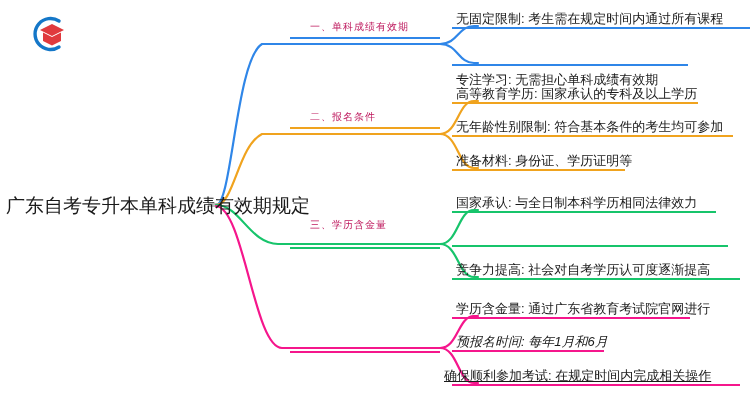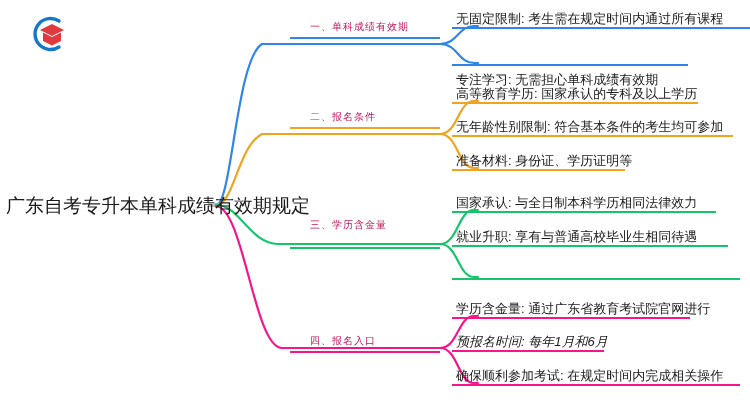--- a/index.html
+++ b/index.html
@@ -147,29 +147,28 @@
     <line x1="452" y1="318" x2="690" y2="318" stroke="#f5168c" stroke-width="2"></line>
     <line x1="452" y1="351" x2="604" y2="351" stroke="#f5168c" stroke-width="2"></line>
     <line x1="452" y1="385" x2="740" y2="385" stroke="#f5168c" stroke-width="2"></line>
   </svg>
 
   <div class="root-topic">广东自考专升本单科成绩有效期规定</div>
 
   <div class="branch-label" style="left:310px; top:20px;">一、单科成绩有效期</div>
   <div class="branch-label" style="left:310px; top:110px;">二、报名条件</div>
   <div class="branch-label" style="left:310px; top:218px;">三、学历含金量</div>
-  <div class="branch-label" style="left:310px; top:334px;">四、报名入口</div>
 
   <div class="leaf-label" style="left:456px; top:10px;">无固定限制: 考生需在规定时间内通过所有课程</div>
   <div class="leaf-label" style="left:456px; top:47px;margin-top:24px;">专注学习: 无需担心单科成绩有效期</div>
 
   <div class="leaf-label" style="left:456px; top:85px;">高等教育学历: 国家承认的专科及以上学历</div>
   <div class="leaf-label" style="left:456px; top:118px;">无年龄性别限制: 符合基本条件的考生均可参加</div>
   <div class="leaf-label" style="left:456px; top:194px;">国家承认: 与全日制本科学历相同法律效力</div>
 
   <div class="leaf-label" style="left:456px; top:152px;">准备材料: 身份证、学历证明等</div>
-  <div class="leaf-label" style="left:456px; top:228px;">就业升职: 享有与普通高校毕业生相同待遇</div>
+  <div class="leaf-label" style="left:456px; top:261px;">竞争力提高: 社会对自考学历认可度逐渐提高</div>
 
   <div class="leaf-label" style="left:456px; top:300px;">学历含金量: 通过广东省教育考试院官网进行</div>
   <div class="leaf-label" style="left:456px; top:333px;font-style:italic;">预报名时间: 每年1月和6月</div>
-  <div class="leaf-label" style="left:456px; top:367px;">确保顺利参加考试: 在规定时间内完成相关操作</div>
+  <div class="leaf-label" style="left:444px; top:367px;text-decoration:underline;">确保顺利参加考试: 在规定时间内完成相关操作</div>
 
 </div>
 
 </body></html>

